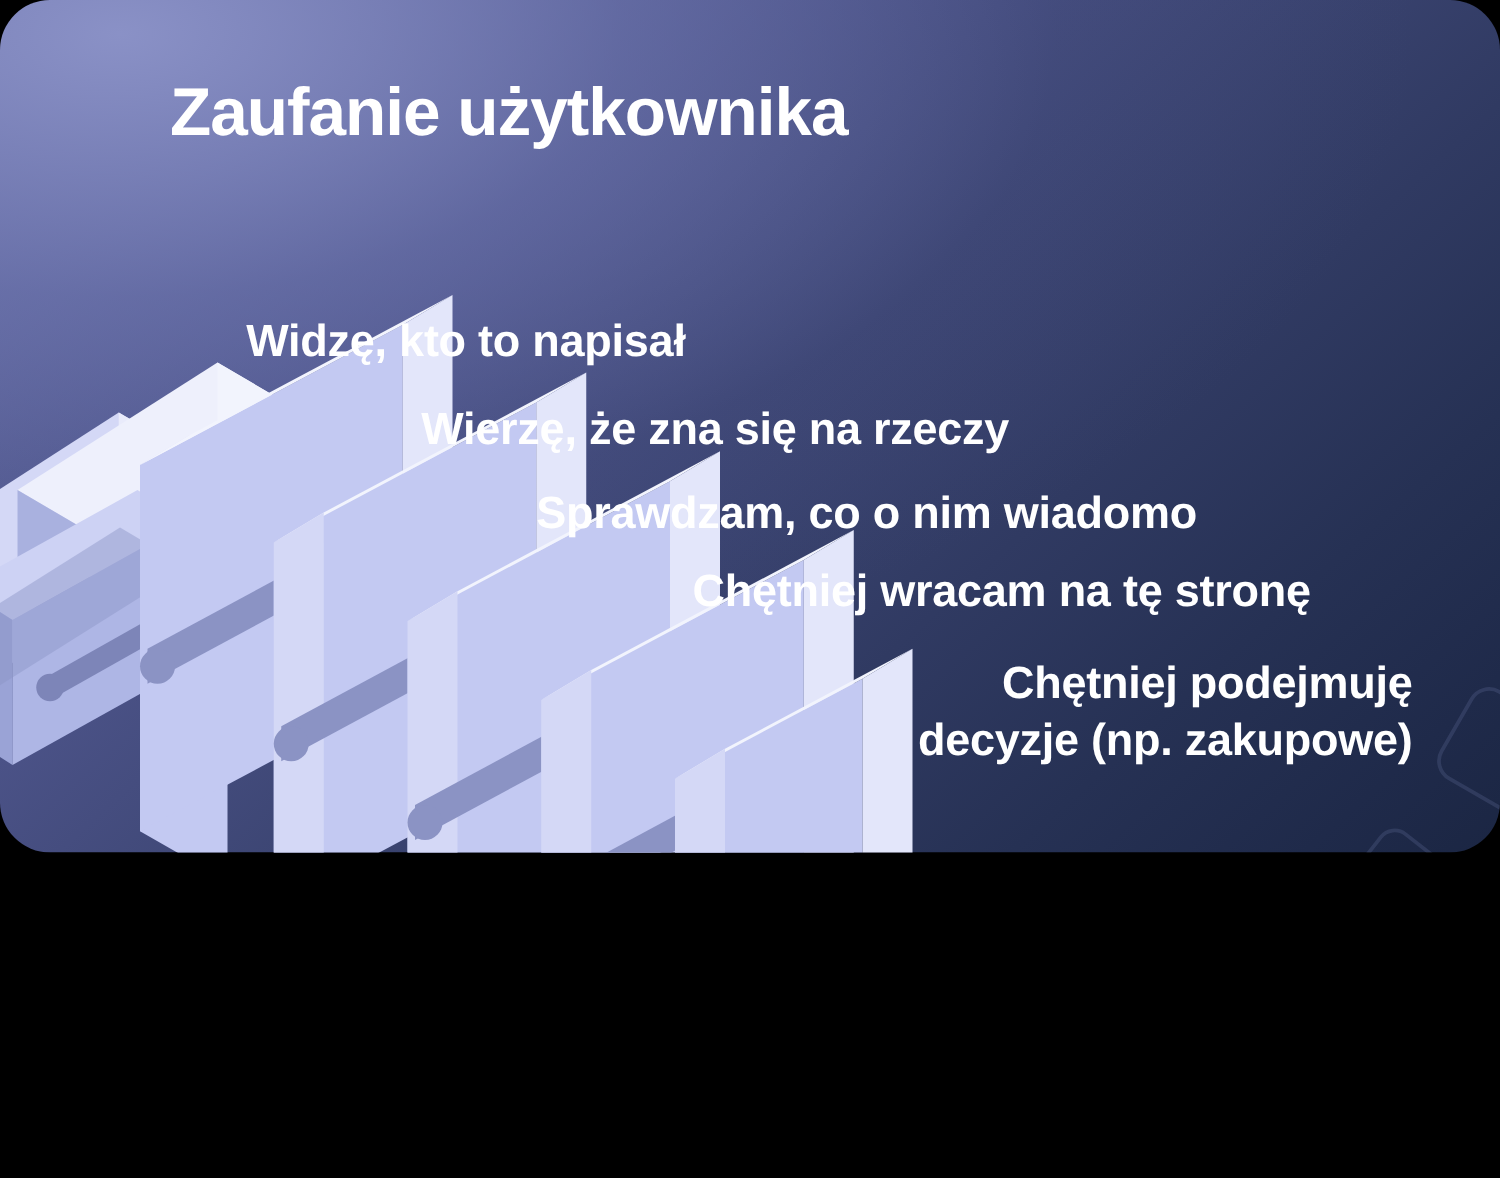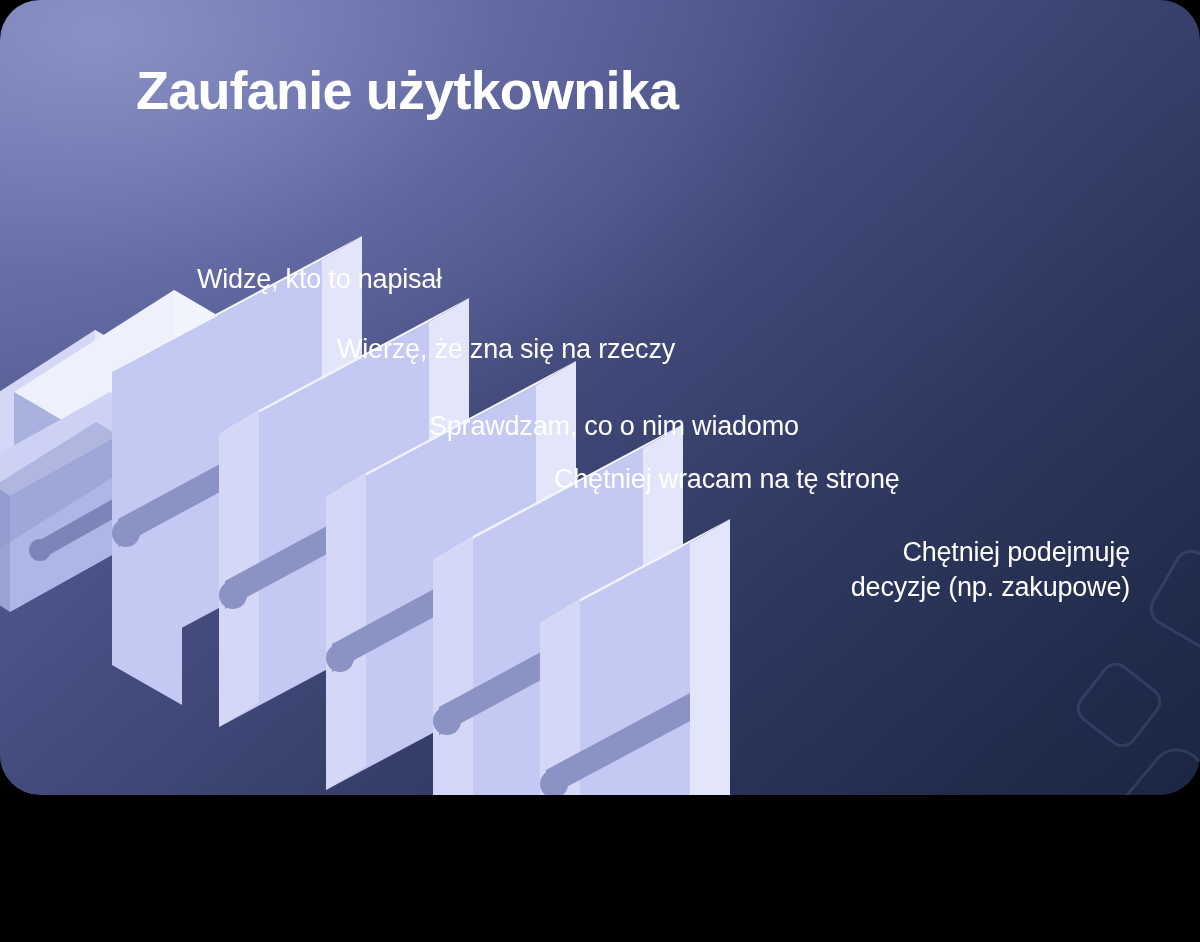--- a/index.html
+++ b/index.html
@@ -1,42 +1,42 @@
 <!DOCTYPE html>
 <html><head>
 <meta charset="utf-8">
 <style>
   html,body{margin:0;padding:0;background:#000;}
   body{width:1200px;height:942px;overflow:hidden;
        font-family:"Liberation Sans","DejaVu Sans",sans-serif;}
 
-  #card{position:relative;width:1200px;height:795px;border-radius:40px;overflow:hidden;
+  #card{position:relative;width:1200px;height:682px;border-radius:40px;overflow:hidden;
         background:
           radial-gradient(120% 110% at 8% 4%, rgba(140,147,200,0.95) 0%, rgba(110,118,175,0.55) 28%, rgba(70,78,130,0.18) 52%, rgba(0,0,0,0) 72%),
           linear-gradient(138deg,#6b72ab 0%,#5d649c 16%,#4d548a 32%,#3d4674 50%,#303a62 66%,#263154 80%,#1f2a4a 92%,#1b2643 100%);
   }
 
   
   #deco{position:absolute;inset:0;pointer-events:none;}
 
   
   #dominoes{position:absolute;left:0;top:0;width:1200px;height:942px;}
 
   
   #title{position:absolute;left:136px;top:58px;width:900px;
          font-size:54px;font-weight:700;line-height:1.20;color:#ffffff;
          letter-spacing:-0.8px;}
   #title .ln{display:block;white-space:nowrap;}
 
-  .item{position:absolute;color:#ffffff;font-size:27px;font-weight:400;
-        line-height:1.28;letter-spacing:-0.2px;white-space:nowrap;margin-top:12px;}
+  .item{position:absolute;color:#ffffff;font-size:36px;font-weight:700;
+        line-height:1.28;letter-spacing:-0.2px;white-space:nowrap;}
   .item .ln{display:block;}
   #item0{left:197px;top:250px;}
   #item1{left:337px;top:320px;text-align:right;}
-  #item2{left:429px;top:397px;}
+  #item2{left:429px;top:387px;}
   #item3{left:554px;top:450px;}
   #item4{left:718px;top:523px;text-align:right;width:412px;}
 </style>
 </head>
 <body>
 
 <div id="card">
 
   <svg id="deco" viewBox="0 0 1200 942" width="1200" height="942">
     <g fill="none" stroke="#8e9ad0" stroke-opacity="0.17" stroke-width="3">

